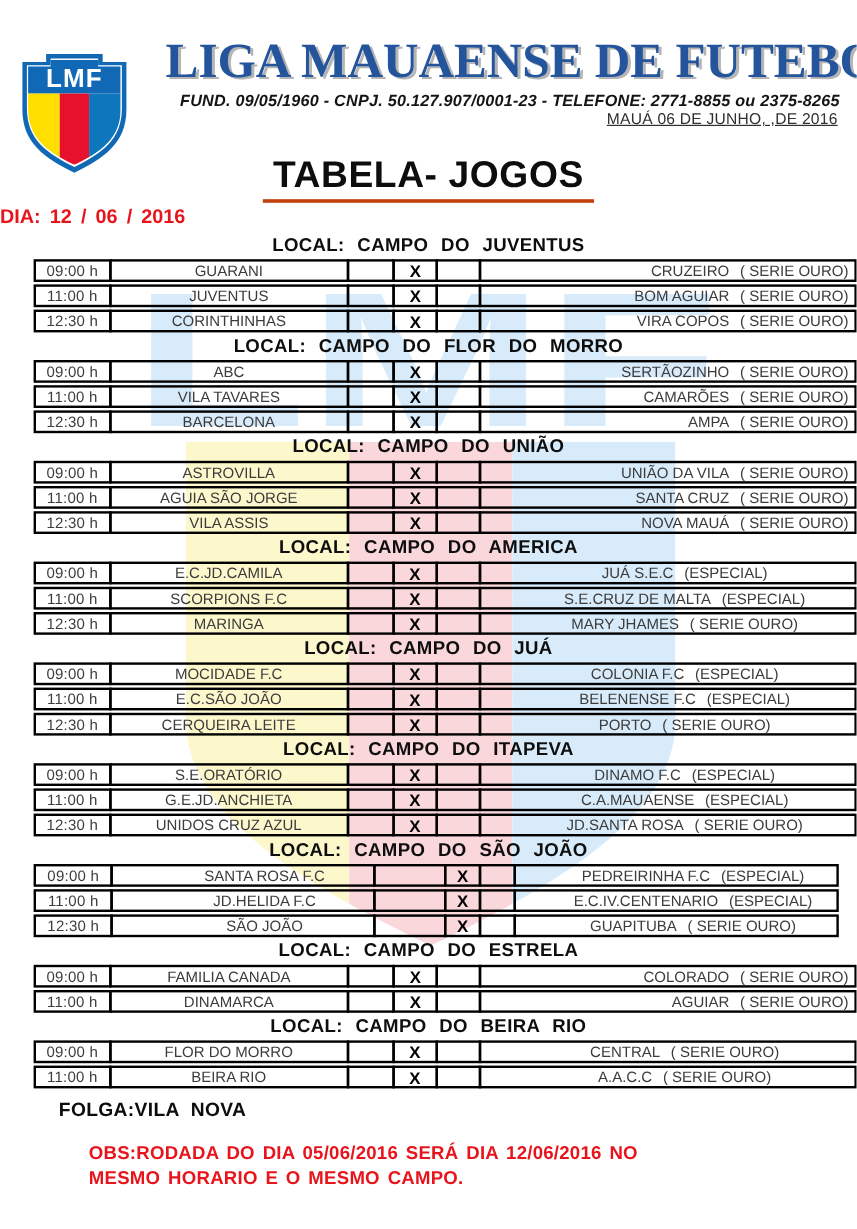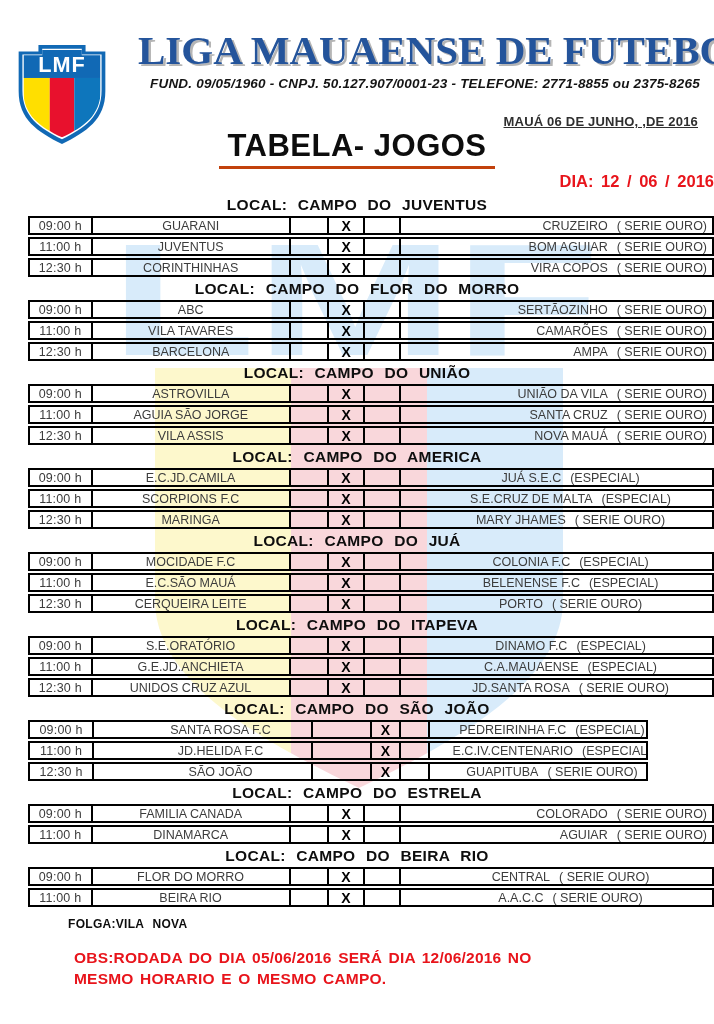--- a/index.html
+++ b/index.html
@@ -15,30 +15,30 @@
   .league-title {
     position:absolute; left:138px; top:26px; white-space:nowrap;
     font-family:"Liberation Serif", serif; font-weight:bold; font-size:41px;
     color:var(--accent-blue); text-shadow:2.5px 2px 0 #b5b5b5; letter-spacing:0px;
   }
   .league-subtitle {
     position:absolute; left:150px; top:76px; white-space:nowrap;
     font-weight:bold; font-style:italic; font-size:13.5px; color:#141414; letter-spacing:0.2px;
   }
   .date-line {
-    position:absolute; top:114px; right:16px; font-weight:bold; font-size:13px;
+    position:absolute; top:91px; right:16px; font-weight:normal; font-size:13px;
     color:#2f2f2f; text-decoration:underline; letter-spacing:0.2px;
   }
   .doc-title-wrap { position:absolute; top:128px; left:0; right:0; text-align:center; }
   .doc-title {
     display:inline-block; font-weight:bold; font-size:31px; color:#0d0d0d;
     letter-spacing:0.5px; border-bottom:3px solid #c2410c; padding:0 8px 2px 8px;
   }
   .day-line {
-    position:absolute; top:172px; left:0; right:0; text-align:right;
+    position:absolute; top:172px; left:0; right:0; text-align:left;
     font-weight:bold; font-size:16.5px; color:var(--highlight-red); word-spacing:3px;
   }
 
   .sections-root { position:absolute; top:196px; left:0; right:0; }
   .section { margin-bottom:3px; }
   .section-title {
     font-size:15.5px; font-weight:bold; text-align:center; color:#0e0e0e;
     word-spacing:6px; letter-spacing:0.3px; height:17px; line-height:17px; margin-bottom:3px;
   }
   .match-table { margin-left:28px; }
@@ -53,27 +53,27 @@
   .c-time { width:66px; letter-spacing:0.2px; }
   .c-home { width:205px; }
   .c-sp1  { width:41px; }
   .c-x    { width:39px; font-weight:bold; color:#000; font-size:14px; }
   .c-sp2  { width:39px; }
   .c-away { width:322px; }
   .wide .c-home { width:221px;padding-left:36px; }
   .wide .c-sp1  { width:61px; }
   .wide .c-x    { width:31px; }
   .wide .c-sp2  { width:31px; }
-  .wide .c-away { width:220px;text-align:center; }
+  .wide .c-away { width:271px;text-align:center; }
   .c-away.al-right  { justify-content:flex-end; padding-right:5px; }
   .c-away.al-center { justify-content:center;padding-left:28px; }
   .series { margin-left:9px; }
 
   .folga-note {
-    margin:10px 0 0 68px; font-weight:bold; font-size:12px; color:#0d0d0d;
+    margin:10px 0 0 49px; font-weight:bold; font-size:16px; color:#0d0d0d;
     word-spacing:5px; letter-spacing:0.3px;
   }
   .obs-note {
     margin:16px 0 0 74px; width:575px; font-weight:bold; font-size:15.5px;
     color:var(--highlight-red); line-height:21px; white-space:pre-line;
     word-spacing:2px; letter-spacing:0.2px;
   }
 </style>
 </head>
 <body>
@@ -285,21 +285,21 @@
               <div class="cell c-sp1"></div>
               <div class="cell c-x">X</div>
               <div class="cell c-sp2"></div>
               <div class="cell c-away al-center">
                 <span>COLONIA F.C</span>
                 <span class="series">(ESPECIAL)</span>
               </div>
             </div>
             <div class="match-row">
               <div class="cell c-time">11:00 h</div>
-              <div class="cell c-home">E.C.SÃO MAUÁ</div>
+              <div class="cell c-home">E.C.SÃO JOÃO</div>
               <div class="cell c-sp1"></div>
               <div class="cell c-x">X</div>
               <div class="cell c-sp2"></div>
               <div class="cell c-away al-center">
                 <span>BELENENSE F.C</span>
                 <span class="series">(ESPECIAL)</span>
               </div>
             </div>
             <div class="match-row">
               <div class="cell c-time">12:30 h</div>

